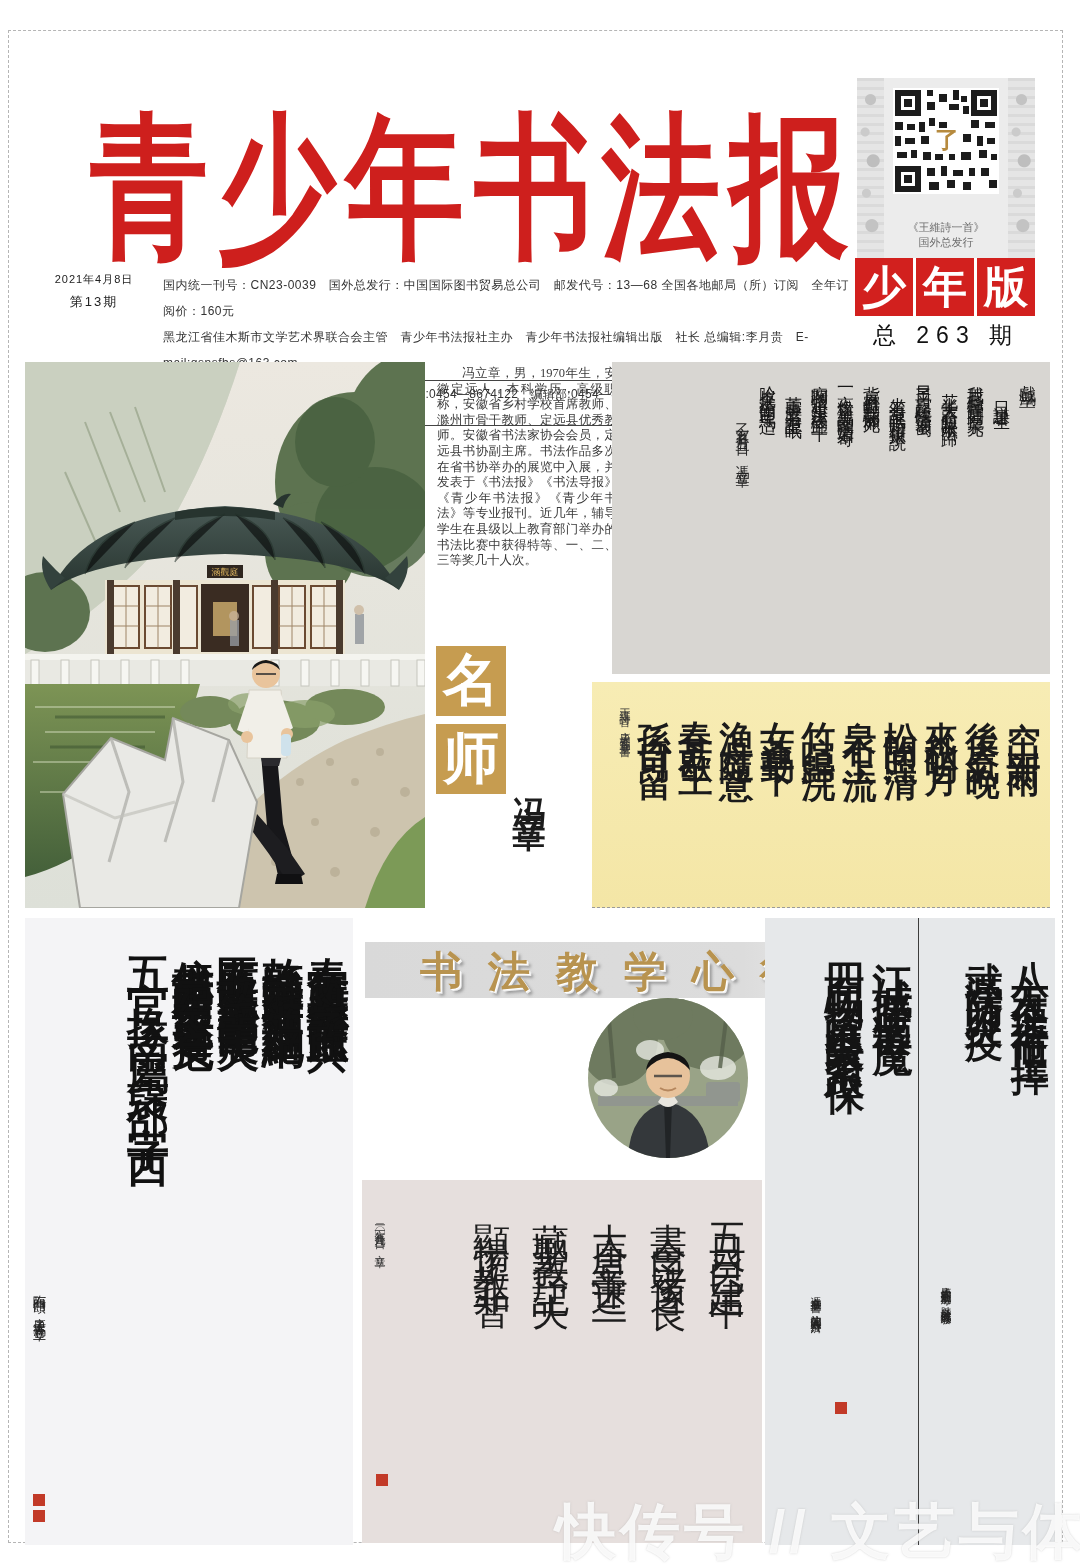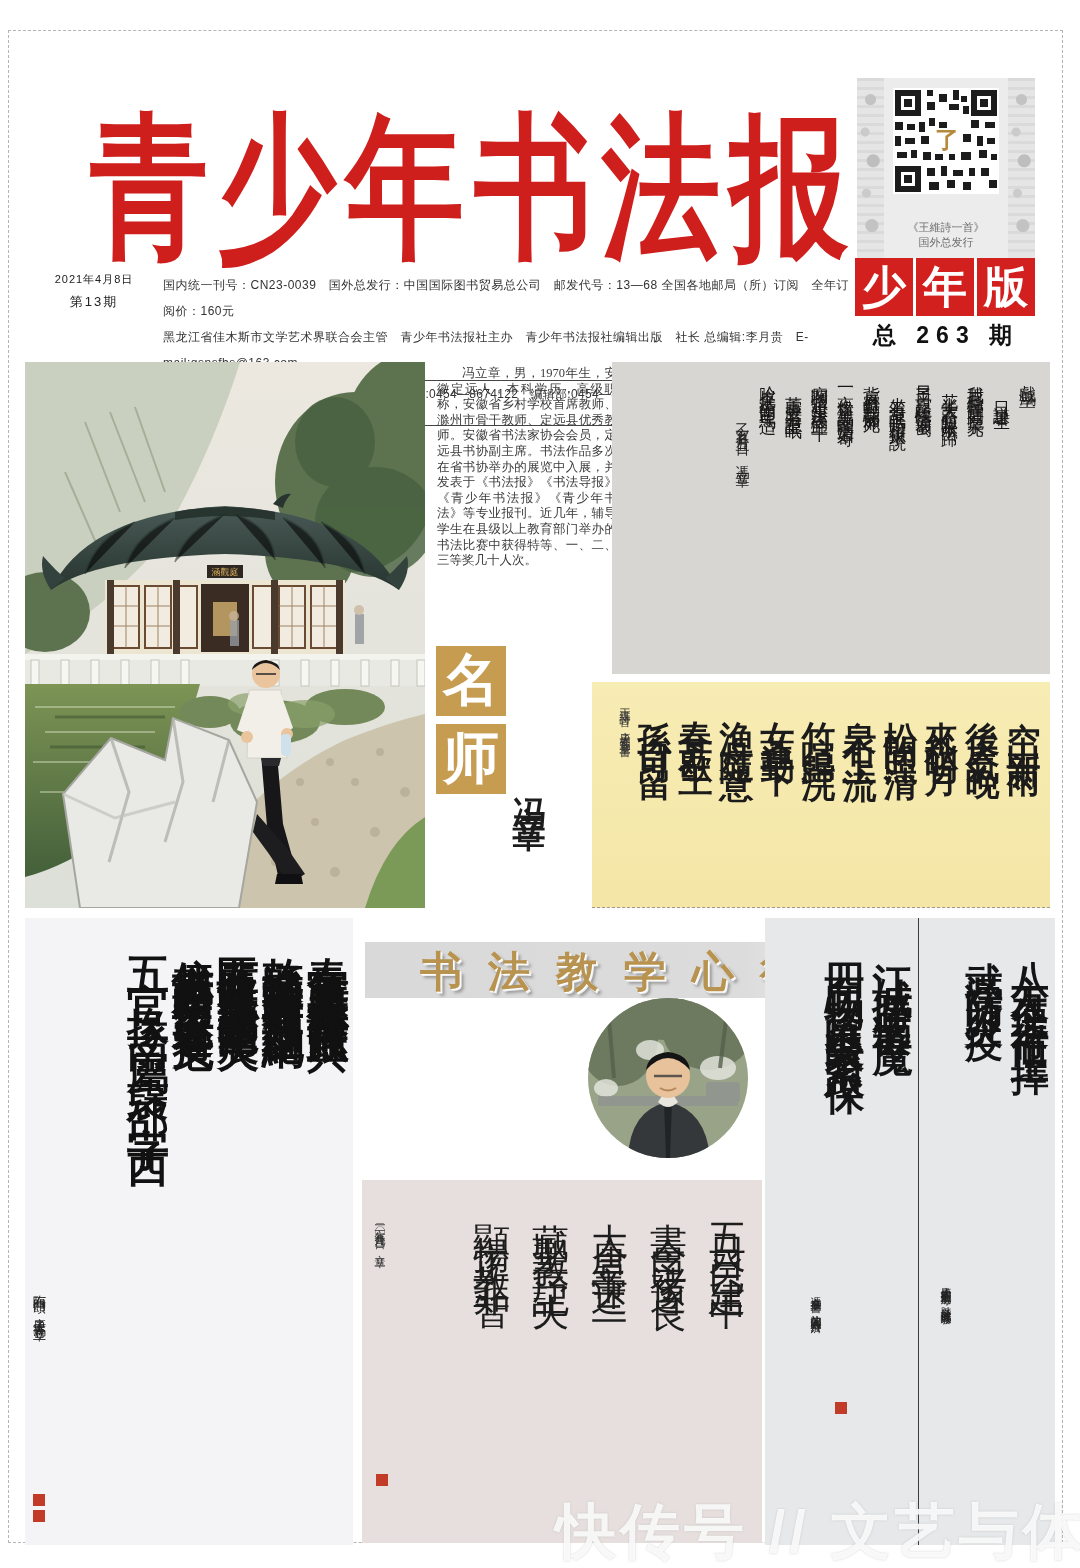--- a/index.html
+++ b/index.html
@@ -24,21 +24,21 @@
          repeating-linear-gradient(180deg,#d6d6d6 0 3px,#e4e4e4 3px 9px);}
   .deco.left{left:0;} .deco.right{right:0;}
   .qr-svg{position:absolute;left:36px;top:10px;}
   .qr-caption{position:absolute;left:0;bottom:8px;width:100%;text-align:center;
               font-size:11px;line-height:15px;color:#6d6d6d;font-family:"Liberation Serif",serif;}
   .edition{position:absolute;left:855px;top:258px;display:flex;gap:3px;}
   .edition .rbox{width:58px;height:58px;background:#d2201e;color:#fff;font-weight:bold;
                  font-size:44px;display:flex;align-items:center;justify-content:center;
                  font-family:"Liberation Sans",sans-serif;}
   .issue-total{position:absolute;left:855px;top:320px;width:182px;text-align:center;
-               font-size:23px;font-weight:bold;letter-spacing:7px;color:#111;}
+               font-size:23px;font-weight:normal;letter-spacing:7px;color:#111;}
   .infoblock{position:absolute;left:25px;top:272px;width:824px;}
   .info-row{display:flex;}
   .info-left{width:138px;flex:none;text-align:center;}
   .info-date{font-size:11px;font-weight:normal;letter-spacing:1px;}
   .info-issue{font-size:13px;margin-top:6px;letter-spacing:2px;}
   .info-lines{flex:1;font-size:12px;color:#333;line-height:26px;letter-spacing:.5px;}
   .info-line3{border-top:1px solid #444;margin-top:4px;padding-top:5px;
               font-size:12px;color:#333;letter-spacing:.3px;}
   .info-bottom{border-bottom:1px solid #444;margin-top:5px;}
   

